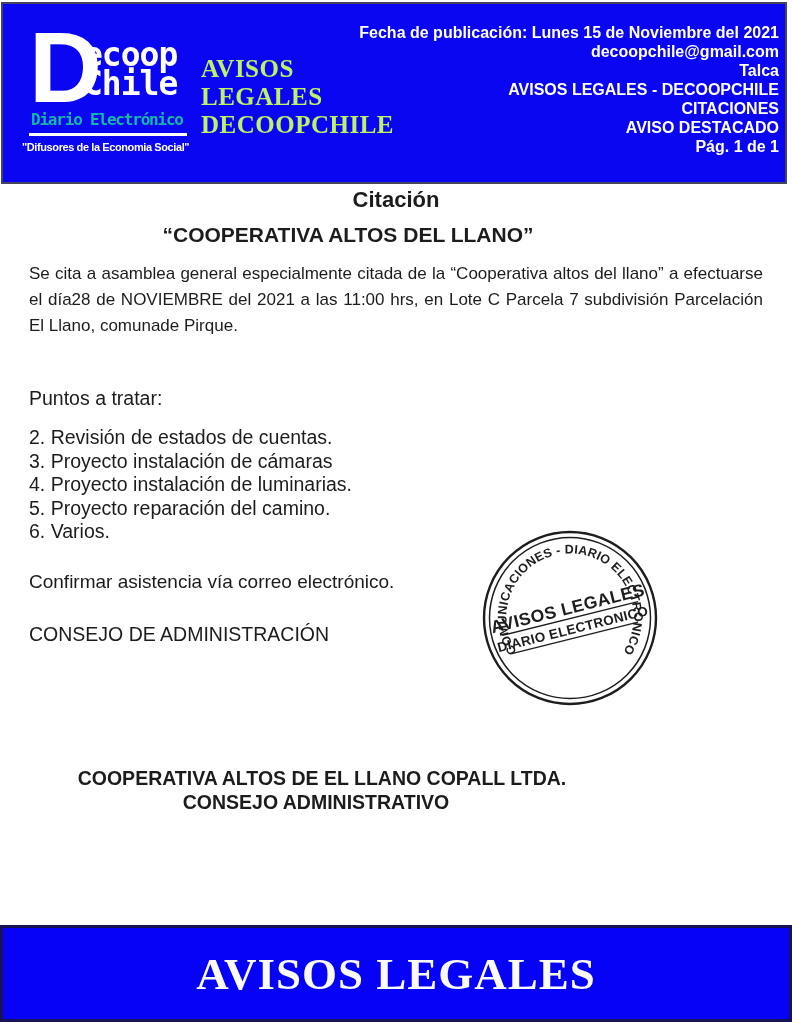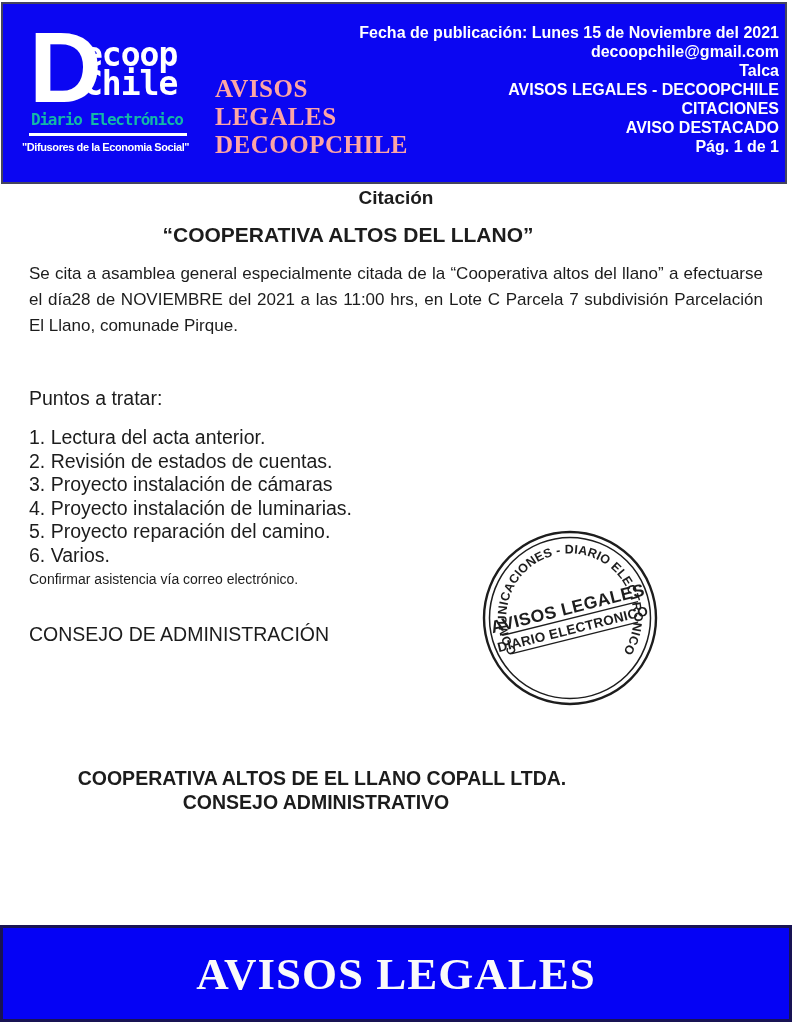--- a/index.html
+++ b/index.html
@@ -42,62 +42,61 @@
   .logo-rule {
     position: absolute; left: 26px; top: 129px;
     width: 158px; height: 3px; background: #fff;
   }
   .logo-tagline {
     position: absolute; left: 19px; top: 137px;
     font-size: 11px; font-weight: bold; letter-spacing: -0.4px;
     color: #fff; white-space: nowrap;
   }
   .brand {
-    position: absolute; left: 212px; top: 51px;
-    color: #fca5a5;
+    position: absolute; left: 198px; top: 51px;
+    color: #bef264;
     font-family: "Liberation Serif", serif;
     font-weight: bold; font-size: 25px; line-height: 28px;
     letter-spacing: 0.5px;
-    margin-top: 20px;
   }
   .meta {
     position: absolute; right: 6px; top: 19px;
     text-align: right; color: #fff;
     font-weight: bold; font-size: 16px; line-height: 19px;
   }
   .certified {
     position: absolute; right: 6px; top: 152px;
     color: #fff;
     font-family: "Liberation Serif", serif;
     font-weight: bold; font-size: 20px;
     letter-spacing: 0.3px; white-space: pre;
   }
 
   
   .doc-type {
     position: absolute; left: 0; top: 187px; width: 792px;
-    text-align: center; font-weight: bold; font-size: 19px;
+    text-align: center; font-weight: bold; font-size: 22px;
   }
   .title {
     position: absolute; left: 0; top: 223px; width: 696px;
     text-align: center; font-weight: bold; font-size: 21px;
   }
   .paragraph {
     position: absolute; left: 29px; top: 261px; width: 734px;
     font-size: 17px; line-height: 26px; text-align: justify; margin: 0;
   }
   .agenda-heading {
     position: absolute; left: 29px; top: 387px; font-size: 19.5px;
   }
   .agenda {
     position: absolute; left: 29px; top: 426px;
     font-size: 19.5px; line-height: 23.5px;
   }
   .confirm {
-    position: absolute; left: 29px; top: 571px; font-size: 14px;
+    position: absolute; left: 29px; top: 571px; font-size: 19px;
   }
   .signoff {
     position: absolute; left: 29px; top: 623px; font-size: 19.5px;
   }
 
   
   .stamp { position: absolute; left: 477px; top: 525px; width: 186px; height: 186px; }
   .stamp circle { fill: none; stroke: #1d1d1d; }
   .stamp .ring-text {
     font-family: "Liberation Sans", sans-serif;
@@ -175,21 +174,20 @@
     </div>
 
   </header>
 
   <div class="doc-type">Citación</div>
   <div class="title">“COOPERATIVA ALTOS DEL LLANO”</div>
   <p class="paragraph">Se cita a asamblea general especialmente citada de la “Cooperativa altos del llano” a efectuarse el día28 de NOVIEMBRE  del 2021 a las 11:00 hrs, en Lote C Parcela 7 subdivisión Parcelación El Llano, comunade Pirque.</p>
 
   <div class="agenda-heading">Puntos a tratar:</div>
   <div class="agenda">
-    <div>1. Lectura del acta anterior.</div>
     <div>2. Revisión de estados de cuentas.</div>
     <div>3. Proyecto instalación de cámaras</div>
     <div>4. Proyecto instalación de luminarias.</div>
     <div>5. Proyecto reparación del camino.</div>
     <div>6. Varios.</div>
   </div>
 
   <div class="confirm">Confirmar asistencia vía correo electrónico.</div>
   <div class="signoff">CONSEJO DE ADMINISTRACIÓN</div>
 

